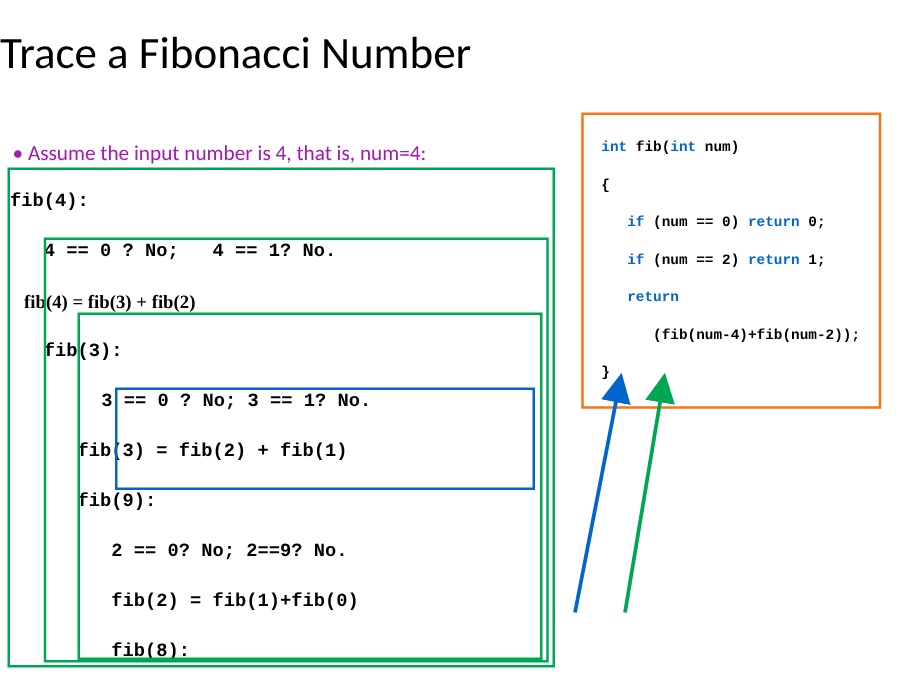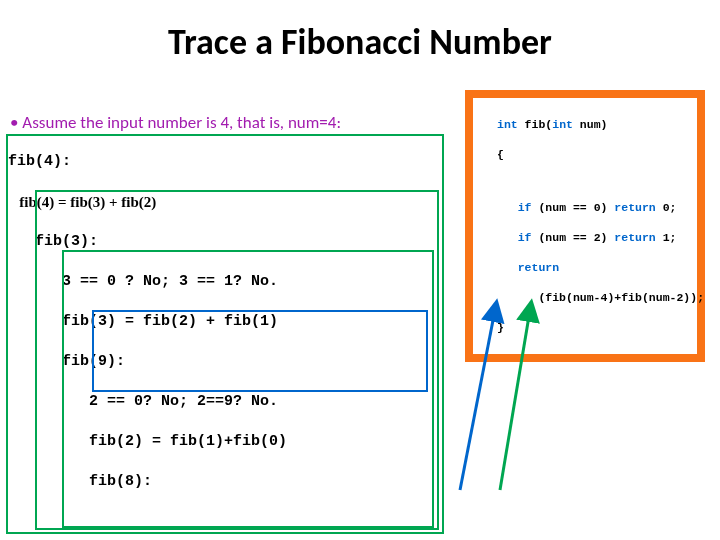--- a/index.html
+++ b/index.html
@@ -6,23 +6,23 @@
   body {
     width: 720px;
     height: 540px;
     background: #ffffff;
     font-family: Calibri, Arial, sans-serif;
     position: relative;
     overflow: hidden;
   }
   .title {
     font-size: 36px;
-    text-align: center;
+    text-align: left;
     padding-top: 20px;
-    font-weight: 700;
+    font-weight: 400;
     color: #000;
   }
   .bullet-line {
     position: absolute;
     top: 112px;
     left: 10px;
     font-size: 17px;
     color: #a21caf;
   }
   .trace-area {
@@ -34,22 +34,22 @@
     font-weight: bold;
     line-height: 20px;
     white-space: pre;
     color: #000;
   }
   .code-box {
     position: absolute;
     top: 90px;
     right: 15px;
     width: 240px;
-    border: 8px solid #f97316;
-    padding: 4px 24px;
+    border: 2px solid #f97316;
+    padding: 4px 14px;
     font-family: "Courier New", monospace;
     font-size: 11.5px;
     font-weight: bold;
     line-height: 15px;
     white-space: pre;
     background: #fff;
   }
   .code-box .c-kw { color: #0066cc; }
   .box {
     position: absolute;
@@ -68,37 +68,38 @@
 </style>
 </head>
 <body>
 
 <div class="title">Trace a Fibonacci Number</div>
 
 <div class="bullet-line">•   Assume the input number is 4, that is, num=4:</div>
 
 <div class="trace-area">
 <span style="display: block;">fib(4):</span>
+<span style="display: block;">   4 == 0 ? No;   4 == 1? No.</span>
 <span style="display: block; font-family: Liberation Serif, serif;">   fib(4) = fib(3) + fib(2)</span>
 <span style="display: block;">   fib(3):</span>
-<span style="display: block;">      3 == 0 ? No; 3 == 1? No.</span>
+<span style="display: block; padding-left: 19px;">      3 == 0 ? No; 3 == 1? No.</span>
 <span style="display: block;">      fib(3) = fib(2) + fib(1)</span>
 <span style="display: block;">      fib(9):</span>
 <span style="display: block;">         2 == 0? No; 2==9? No.</span>
 <span style="display: block;">         fib(2) = fib(1)+fib(0)</span>
 <span style="display: block;">         fib(8):</span>
 
 
 
 </div>
 
 <div class="code-box">
 <span style="display: block;"><span class="c-kw">int</span><span> fib(</span><span class="c-kw">int</span><span> num)</span></span>
 <span style="display: block;">{</span>
-<span style="display: block; margin-top: 23px;"><span>   </span><span class="c-kw">if</span><span> (num == 0) </span><span class="c-kw">return</span><span> 0;</span></span>
+<span style="display: block;"><span>   </span><span class="c-kw">if</span><span> (num == 0) </span><span class="c-kw">return</span><span> 0;</span></span>
 <span style="display: block;"><span>   </span><span class="c-kw">if</span><span> (num == 2) </span><span class="c-kw">return</span><span> 1;</span></span>
 <span style="display: block;"><span>   </span><span class="c-kw">return</span></span>
 <span style="display: block;">      (fib(num-4)+fib(num-2));</span>
 <span style="display: block;">}</span>
 </div>
 
 <div class="box box-4"></div>
 <div class="box box-3"></div>
 <div class="box box-2"></div>
 <div class="box box-1"></div>

